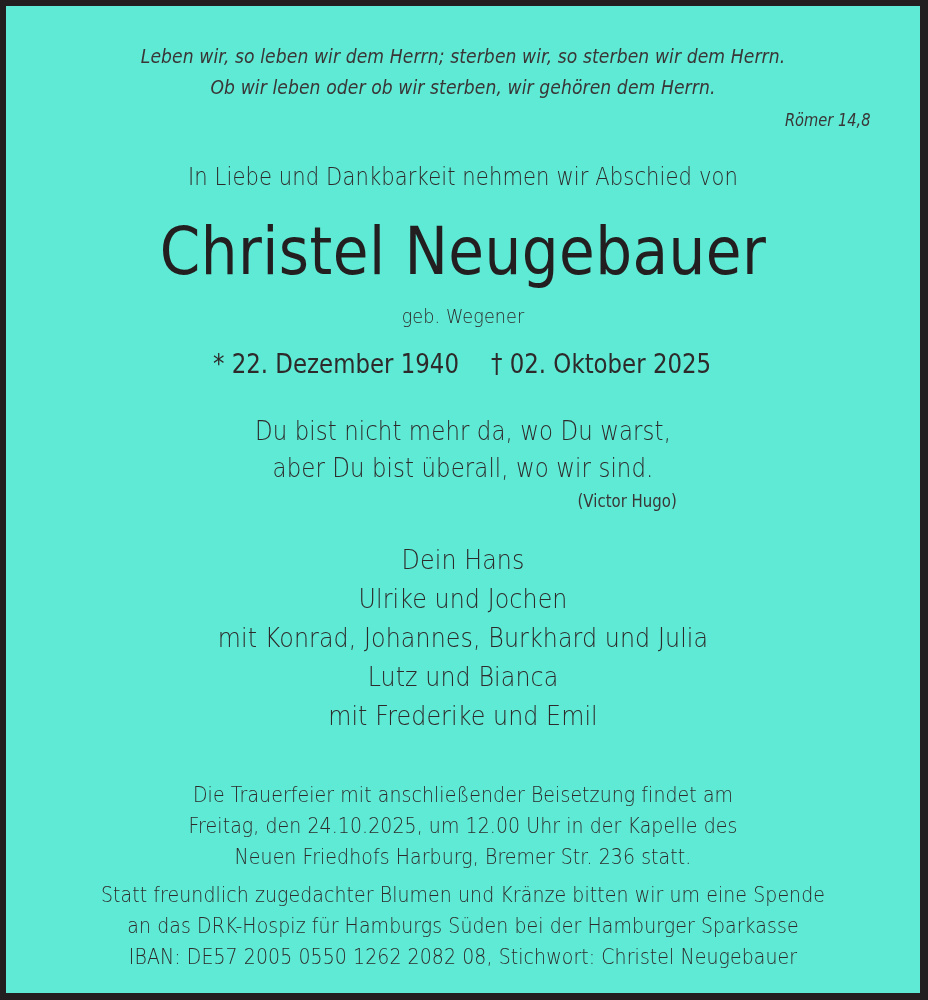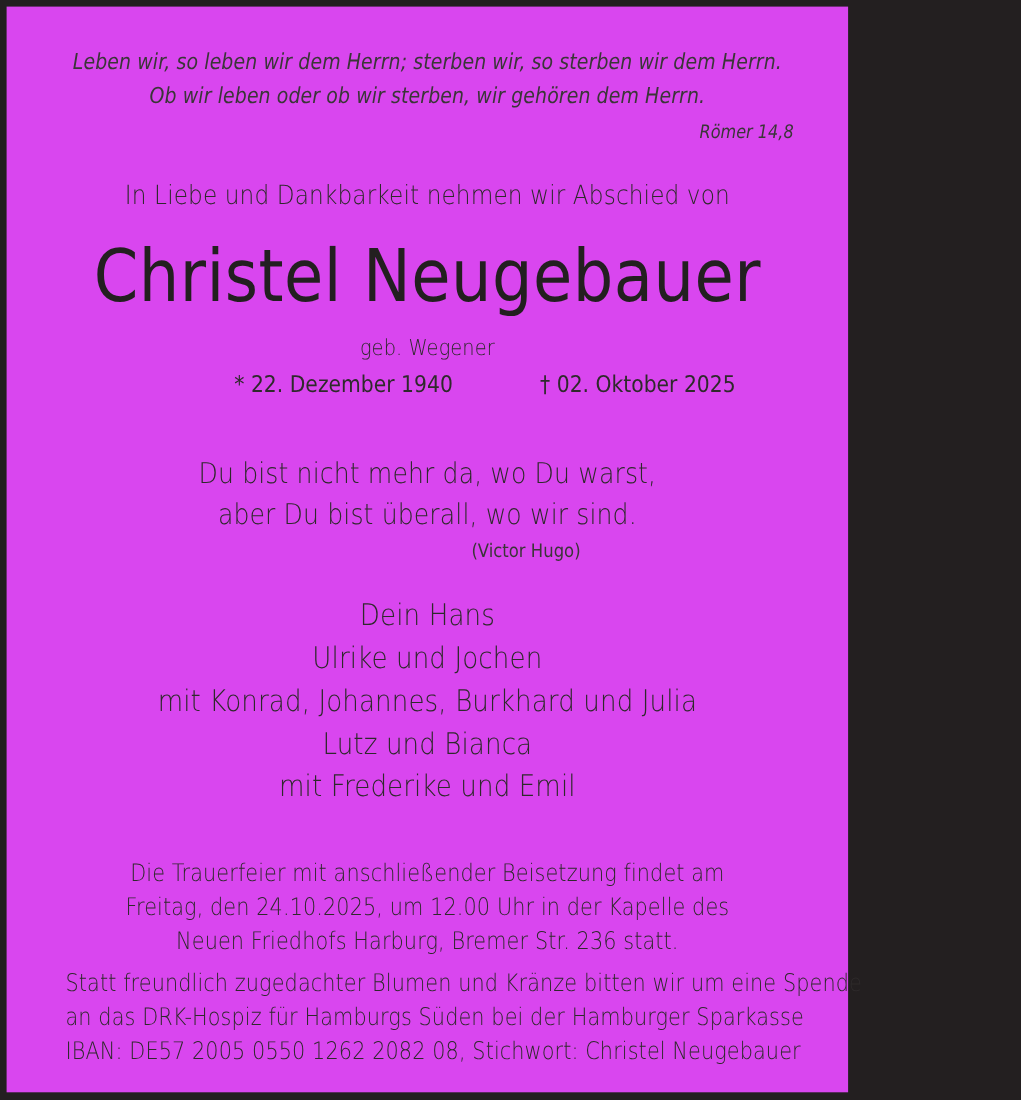--- a/index.html
+++ b/index.html
@@ -12,23 +12,23 @@
       height: 1000px;
       position: relative;
       overflow: hidden;
       font-family: "DejaVu Sans", "Liberation Sans", sans-serif;
       color: #231f20;
     }
     .frame {
       position: absolute;
       left: 6px;
       top: 6px;
-      width: 765px;
+      width: 914px;
       height: 987px;
-      background: #d946ef;
+      background: #5eead4;
       text-decoration: underline;
     }
     .line {
       position: absolute;
       left: 0;
       width: 100%;
       text-align: center;
       white-space: nowrap;
       font-weight: 200;
       letter-spacing: 0.1px;
@@ -64,25 +64,25 @@
       letter-spacing: 0.5px;
       transform: scaleX(0.88);
     }
     .maiden {
       font-size: 20px;
       color: #2e2a2b;
       transform: scaleX(0.88);
     }
     .dates {
       position: absolute;
-      top: 331px;
+      top: 343px;
       left: 0;
       width: 100%;
       height: 30px;
-      font-size: 21px;
+      font-size: 26px;
       color: #2e2a2b;
     }
     .date-birth {
       position: absolute;
       left: 207px;
       transform: scaleX(0.88);
       transform-origin: left center;
       white-space: nowrap;
     }
     .date-death {

